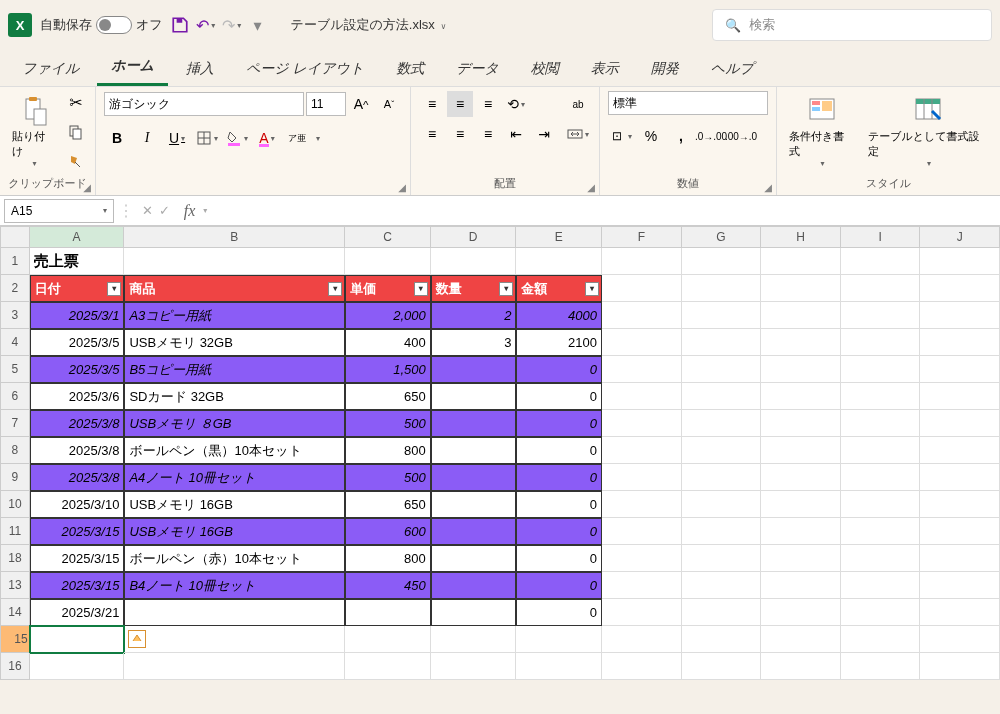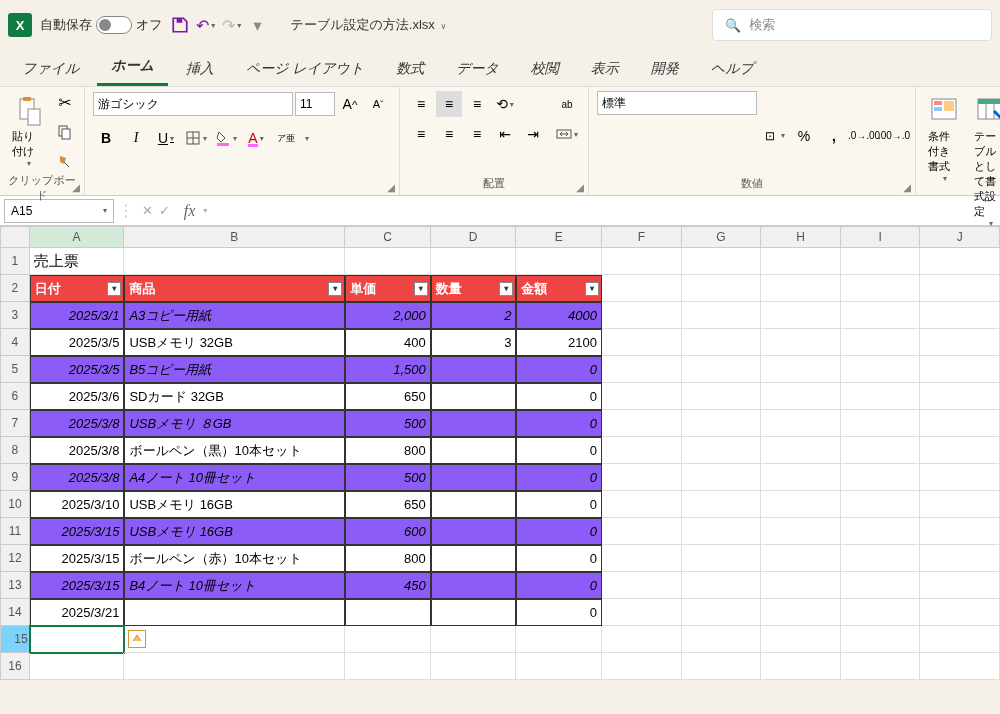--- a/index.html
+++ b/index.html
@@ -52,24 +52,24 @@
     
     .grid-area { background: #fff; position: relative; }
     .col-headers { display: flex; height: 22px; background: #f0f0f0; }
     .corner { width: 30px; border: 1px solid #ccc; background: #f0f0f0; }
     .col-h { border: 1px solid #ccc; border-left: none; display: flex; align-items: center; justify-content: center; font-size: 12px; color: #555; background: #f0f0f0; }
     .col-h.active { background: #d4ead9; }
     
     .grid-body { display: flex; flex-direction: column; }
     .row { display: flex; height: 27px; }
     .row-h { width: 30px; border: 1px solid #ccc; border-top: none; display: flex; align-items: center; justify-content: center; font-size: 12px; color: #555; background: #f0f0f0; }
-    .row-h.active { background: #7dd3fc; padding-left: 12px; }
+    .row-h.active { background: #fdba74; padding-left: 12px; }
     .cell { border-right: 1px solid #ddd; border-bottom: 1px solid #ddd; padding: 0 4px; font-size: 13px; display: flex; align-items: center; overflow: hidden; white-space: nowrap; }
     .cell.right { justify-content: flex-end; }
-    .cell.bold { font-weight: normal; font-size: 15px; }
+    .cell.bold { font-weight: bold; font-size: 15px; }
     
     .table-header { background: #ef4444; color: #fff; font-weight: bold; border: 1px solid #333; position: relative; }
     .table-header .filter-btn { position: absolute; right: 2px; top: 50%; transform: translateY(-50%); width: 14px; height: 14px; background: #fff; border: 1px solid #888; display: flex; align-items: center; justify-content: center; font-size: 8px; color: #333; }
     .tcell { border: 1px solid #333; }
     .tcell.striped { background: #8b5cf6; font-style: italic; }
     .active-cell { outline: 2px solid #107c41; outline-offset: -1px; background: #fff; }
     
     .wA { width: 95px; } .wB { width: 222px; } .wC { width: 86px; } .wD { width: 86px; } .wE { width: 86px; }
     .wF, .wG, .wH, .wI, .wJ { width: 80px; }
     
@@ -211,21 +211,21 @@
             </svg>
             <span class="dd">▾</span>
           </span>
       </div>
     </div>
     <div class="ribbon-group-label">配置</div>
     <span class="ribbon-launcher">◢</span>
   </div>
 
   <div class="ribbon-group">
-    <div style="display:flex;flex-direction:row;gap:4px;flex:1">
+    <div style="display:flex;flex-direction:column;gap:4px;flex:1">
       <input class="number-select" value="標準" style="">
       <div class="btn-row">
         <span class="fmt-btn">
             <svg width="16" height="16">
               <text x="2" y="12" font-size="12">⊡</text>
             </svg>
             <span class="dd">▾</span>
           </span>
         <span class="fmt-btn">%</span>
         <span class="fmt-btn" style="font-weight:bold">,</span>
@@ -431,21 +431,21 @@
         <div class="cell wC tcell striped right">600</div>
         <div class="cell wD tcell striped right"></div>
         <div class="cell wE tcell striped right">0</div>
         <div class="cell wF"></div>
         <div class="cell wG"></div>
         <div class="cell wH"></div>
         <div class="cell wI"></div>
         <div class="cell wJ"></div>
       </div>
       <div class="row">
-        <div class="row-h">12</div>
+        <div class="row-h">18</div>
         <div class="cell wA tcell right">2025/3/15</div>
         <div class="cell wB tcell">ボールペン（赤）10本セット</div>
         <div class="cell wC tcell right">800</div>
         <div class="cell wD tcell right"></div>
         <div class="cell wE tcell right">0</div>
         <div class="cell wF"></div>
         <div class="cell wG"></div>
         <div class="cell wH"></div>
         <div class="cell wI"></div>
         <div class="cell wJ"></div>

